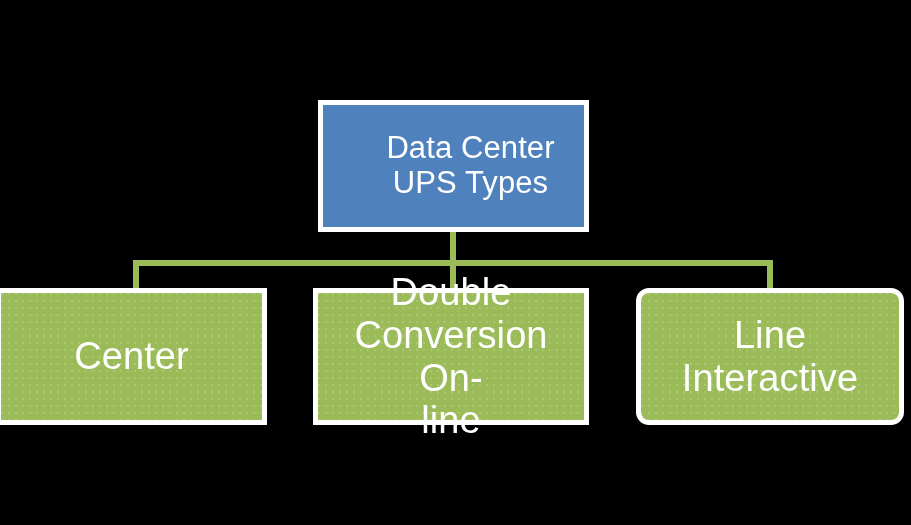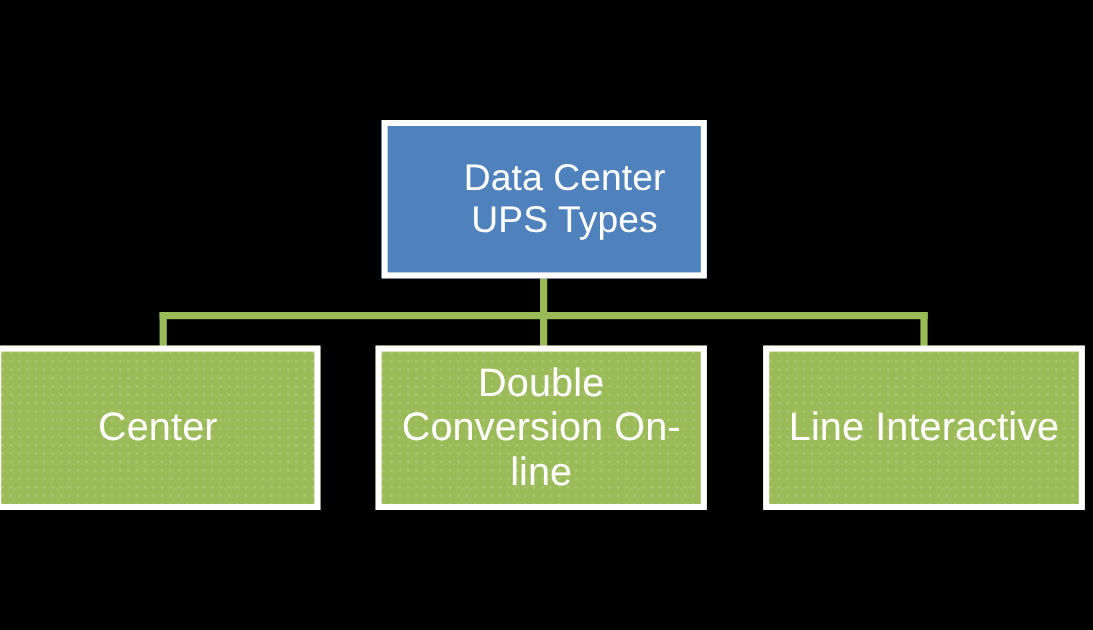--- a/index.html
+++ b/index.html
@@ -42,21 +42,21 @@
     font-size: 31px;
     letter-spacing: 0.1px;
   }
 
   .node-child {
     background-color: #9BBB59;
     
     background-image:
       radial-gradient(circle at 1px 1px, rgba(255,255,255,0.16) 1px, transparent 1.2px);
     background-size: 7px 7px;
-    font-size: 33px;
+    font-size: 38px;
     letter-spacing: 0.1px;
   }
 
   .node-label {
     display: block;
     padding: 0 6px;
     white-space: pre-line;
   }
 </style>
 </head>
@@ -81,17 +81,17 @@
   <div class="node node-child" style="left:-4px; top:288px; width:271px; height:137px;">
     <span class="node-label">Center</span>
   </div>
 
   <div class="node node-child" style="left:313px; top:288px; width:276px; height:137px;">
     <span class="node-label">Double
 Conversion On-
 line</span>
   </div>
 
-  <div class="node node-child" style="left:636px; top:288px; width:268px; height:137px;">
+  <div class="node node-child" style="left:636px; top:288px; width:268px; height:137px;border-radius:13px;">
     <span class="node-label">Line Interactive</span>
   </div>
 
 </div>
 
 </body></html>

